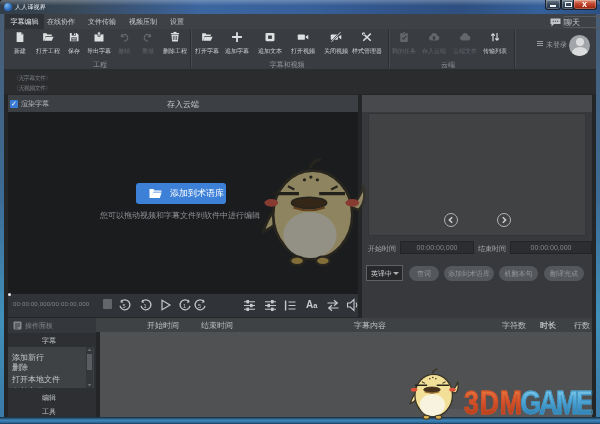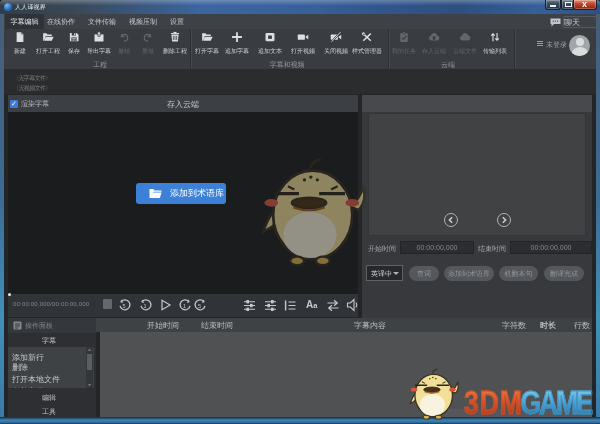--- a/index.html
+++ b/index.html
@@ -257,20 +257,21 @@
   <div style="position:absolute;left:10px;top:100px;width:8px;height:8px;background:#3a7bd5;border-radius:1px;font-size:7px;color:#fff;line-height:8px;text-align:center;">✓</div>
   <div style="position:absolute;left:21px;top:99px;font-size:7px;color:#b9bcbf;">渲染字幕</div>
   <div style="position:absolute;left:167px;top:99px;font-size:8px;color:#c6c9cc;">存入云端</div>
 
   <div id="video"></div>
   <div id="openbtn">添加到术语库</div>
   <svg class="abs" style="left:149px;top:188px;" width="13" height="11" viewBox="0 0 13 11">
       <path d="M0.5 1h4l1 1.5h7v1.3H4.2L2.8 10H0.5z" fill="#fff"></path>
       <path d="M4.2 4.6h8.3L10.8 10H1.5z" fill="#fff"></path>
     </svg>
+  <div id="hint">您可以拖动视频和字幕文件到软件中进行编辑</div>
 
   <div id="playbar"></div>
   <div class="abs" style="left:8px;top:293px;width:3px;height:3px;background:#e8eaec;border-radius:50%;"></div>
   <div style="position:absolute;left:13px;top:301px;font-size:6px;letter-spacing:.18px;color:#83868a;">00:00:00,000/00:00:00,000</div>
 
   <div id="rightpanel"></div>
   <div id="preview"></div>
   <div class="navc" style="left:444px;">
       <svg width="14" height="14" viewBox="0 0 14 14" style="position:absolute;left:-1.5px;top:-1.5px;">
         <path d="M8.2 4.2L5.4 7l2.8 2.8" fill="none" stroke="#c9ccce" stroke-width="1.6"></path>

